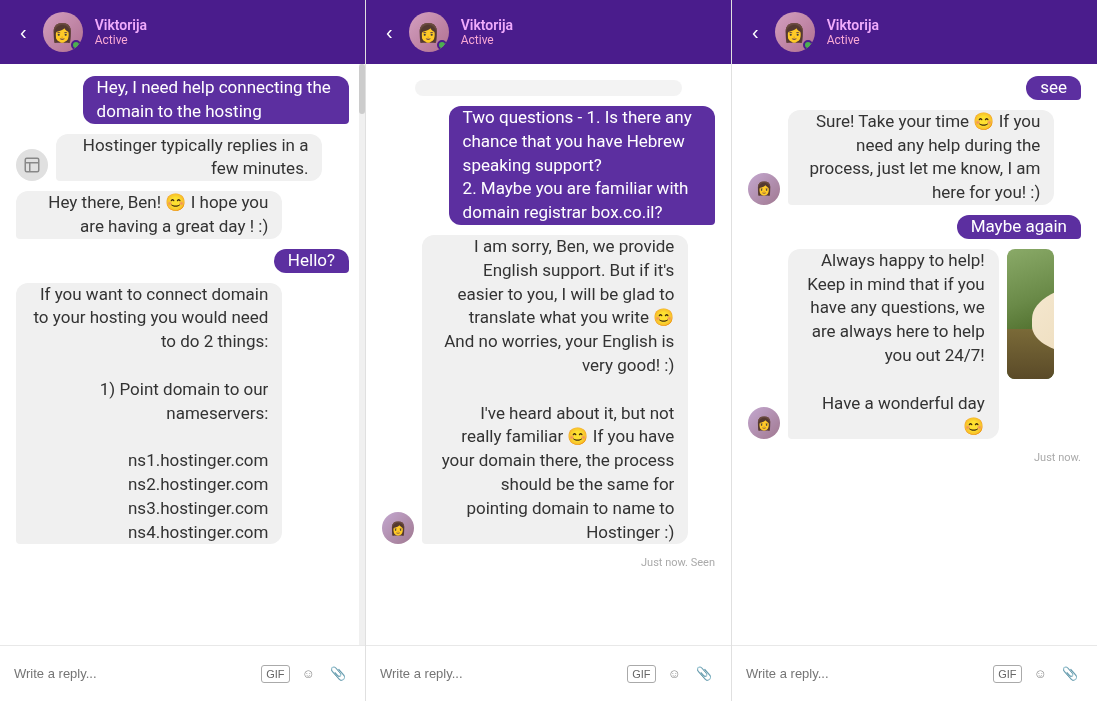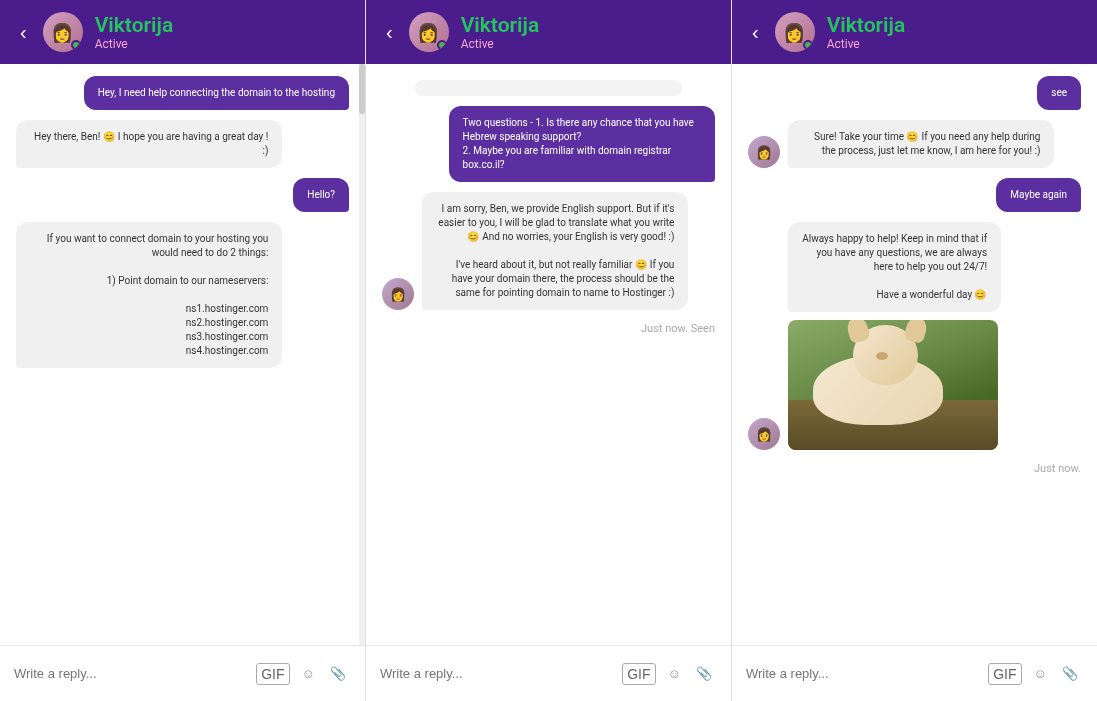--- a/index.html
+++ b/index.html
@@ -71,22 +71,22 @@
       bottom: 2px;
       right: 2px;
       border: 2px solid #4a1c8c;
     }
 
     .header-info {
       flex: 1;
     }
 
     .header-name {
-      color: #22c55e;
-      font-size: 21px;
+      color: #f0abfc;
+      font-size: 14px;
       font-weight: 600;
     }
 
     .header-status {
       color: #f9a8d4;
       font-size: 12px;
     }
 
     .messages-area {
       flex: 1;
@@ -104,23 +104,23 @@
     .messages-area::-webkit-scrollbar-track {
       background: #f0f0f0;
     }
     .messages-area::-webkit-scrollbar-thumb {
       background: #ccc;
       border-radius: 3px;
     }
 
     .msg-bubble {
       max-width: 80%;
-      padding: 10px 14px;
+      padding: 0 14px;
       border-radius: 12px;
-      font-size: 10px;
+      font-size: 17px;
       line-height: 1.4;
     }
 
     .msg-sent {
       background: #5c2fa0;
       color: #fff;
       align-self: flex-end;
       border-bottom-right-radius: 4px;
     }
 
@@ -172,21 +172,21 @@
       color: #888;
       font-size: 13px;
       padding: 2px 4px;
       display: flex;
       align-items: center;
     }
 
     .gif-btn {
       border: 1px solid #aaa;
       border-radius: 3px;
-      font-size: 14px;
+      font-size: 11px;
       padding: 2px 4px;
       color: #666;
     }
 
     .msg-meta {
       font-size: 11px;
       color: #aaa;
       text-align: right;
       margin-top: 2px;
     }
@@ -231,20 +231,30 @@
       <div class="header-status">Active</div>
     </div>
   </div>
 
   <div class="messages-area">
 
     <div class="msg-row sent">
       <div class="msg-bubble msg-sent">Hey, I need help connecting the domain to the hosting</div>
     </div>
 
+    <div class="msg-row received">
+      <div class="msg-icon">
+        <svg width="18" height="18" viewBox="0 0 24 24" fill="none" stroke="#888" stroke-width="2">
+          <rect x="3" y="3" width="18" height="18" rx="2"></rect>
+          <line x1="3" y1="9" x2="21" y2="9"></line>
+          <line x1="9" y1="21" x2="9" y2="9"></line>
+        </svg>
+      </div>
+      <div class="msg-bubble msg-received">Hostinger typically replies in a few minutes.</div>
+    </div>
 
     <div class="msg-row received">
       <div class="msg-bubble msg-received">Hey there, Ben! 😊 I hope you are having a great day ! :)</div>
     </div>
 
     <div class="msg-row sent">
       <div class="msg-bubble msg-sent">Hello?</div>
     </div>
 
     <div class="msg-row received">
@@ -335,21 +345,21 @@
       <div class="avatar-small-img" style="width:32px;height:32px;border-radius:50%;background:linear-gradient(135deg,#c4a8d0 0%,#a07890 100%);flex-shrink:0;">👩</div>
       <div class="msg-bubble msg-received">Sure! Take your time 😊 If you need any help during the process, just let me know, I am here for you! :)</div>
     </div>
 
     <div class="msg-row sent">
       <div class="msg-bubble msg-sent">Maybe again</div>
     </div>
 
     <div class="msg-row received" style="align-items: flex-end;">
       <div class="avatar-small-img" style="width:32px;height:32px;border-radius:50%;background:linear-gradient(135deg,#c4a8d0 0%,#a07890 100%);flex-shrink:0;">👩</div>
-      <div style="display:flex; flex-direction:column; gap:8px; max-width:80%;">
+      <div style="display:flex; flex-direction:row; gap:8px; max-width:80%;">
         <div class="msg-bubble msg-received" style="white-space: pre-line;">Always happy to help! Keep in mind that if you have any questions, we are always here to help you out 24/7!
 
 Have a wonderful day 😊</div>
 
         <div style="width:210px;height:130px;border-radius:8px;overflow:hidden;position:relative;background:linear-gradient(160deg,#8aaa68 0%,#6a8a48 40%,#4a6a28 70%,#3a5a18 100%);">
 
           <div style="position:absolute;bottom:0;left:0;right:0;height:50px;background:linear-gradient(0deg,#5a4a28 0%,#7a6a38 100%);"></div>
 
           <div style="position:absolute;bottom:25px;left:25px;width:130px;height:70px;background:linear-gradient(135deg,#f5e8d0 0%,#e8d5b0 100%);border-radius:50% 50% 40% 40%;"></div>
 

